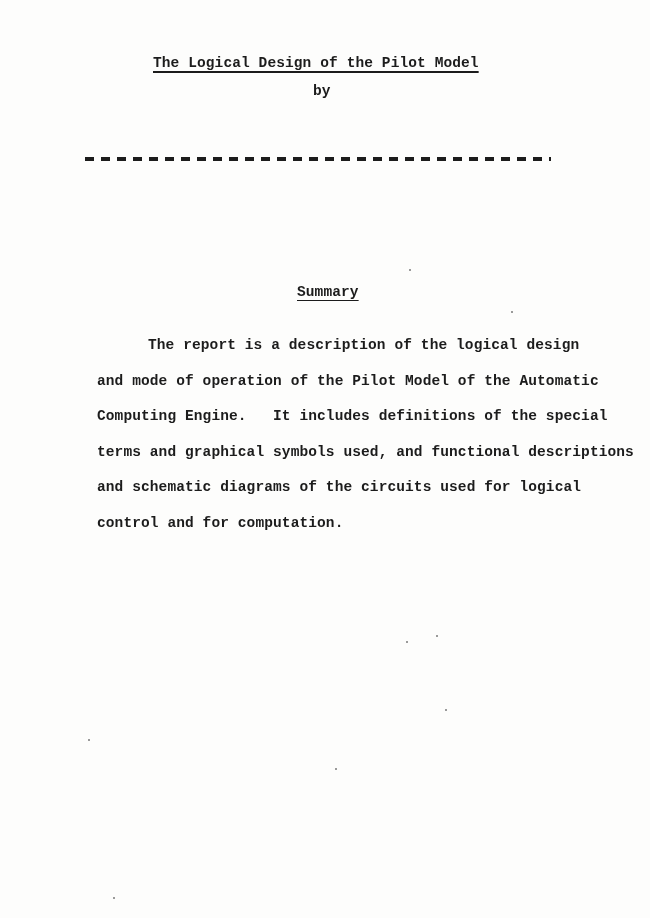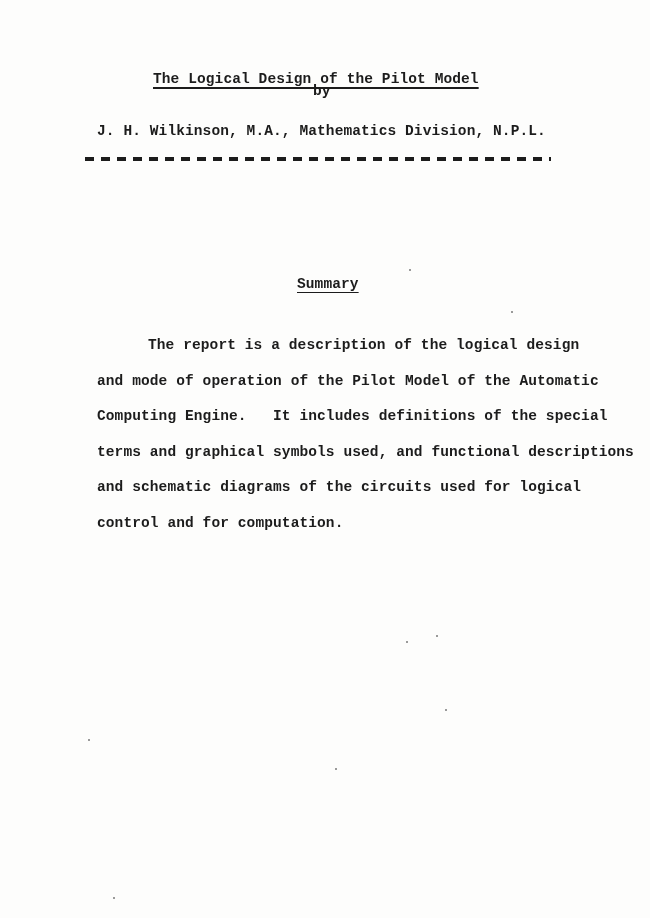--- a/index.html
+++ b/index.html
@@ -25,21 +25,20 @@
     letter-spacing: 0.1px;
   }
   .underlined {
     text-decoration: underline;
     text-decoration-thickness: 1.6px;
     text-underline-offset: 4px;
   }
   .doc-title {
     left: 153px;
     top: 55px;
-    margin-top: 16px;
   }
   .byline {
     left: 313px;
     top: 83px;
   }
   .author-line {
     left: 97px;
     top: 123px;
   }
   .dashed-rule {
@@ -49,21 +48,21 @@
     width: 466px;
     height: 4px;
     background: repeating-linear-gradient(
       to right,
       #1c1c1c 0px, #1c1c1c 9px,
       transparent 9px, transparent 16px
     );
   }
   .summary-heading {
     left: 297px;
-    top: 276px;
+    top: 284px;
     text-decoration: underline;
   }
   .body-text {
     position: absolute;
     left: 97px;
     top: 328px;
     width: 560px;
   }
   .body-text .para-line {
     font-size: 14.5px;
@@ -84,21 +83,20 @@
 </style>
 </head>
 <body>
 
 <div class="page">
 
   <div class="line underlined doc-title">The Logical Design of the Pilot Model</div>
 
   <div class="line byline">by</div>
 
-  <div class="line author-line">J. H. Wilkinson, M.A., Mathematics Division, N.P.L.</div>
 
   <div class="dashed-rule"></div>
 
   <div class="line underlined summary-heading">Summary</div>
 
   <div class="body-text">
     <div class="para-line indent">The report is a description of the logical design</div>
     <div class="para-line">and mode of operation of the Pilot Model of the Automatic</div>
     <div class="para-line">Computing Engine.   It includes definitions of the special</div>
     <div class="para-line">terms and graphical symbols used, and functional descriptions</div>

